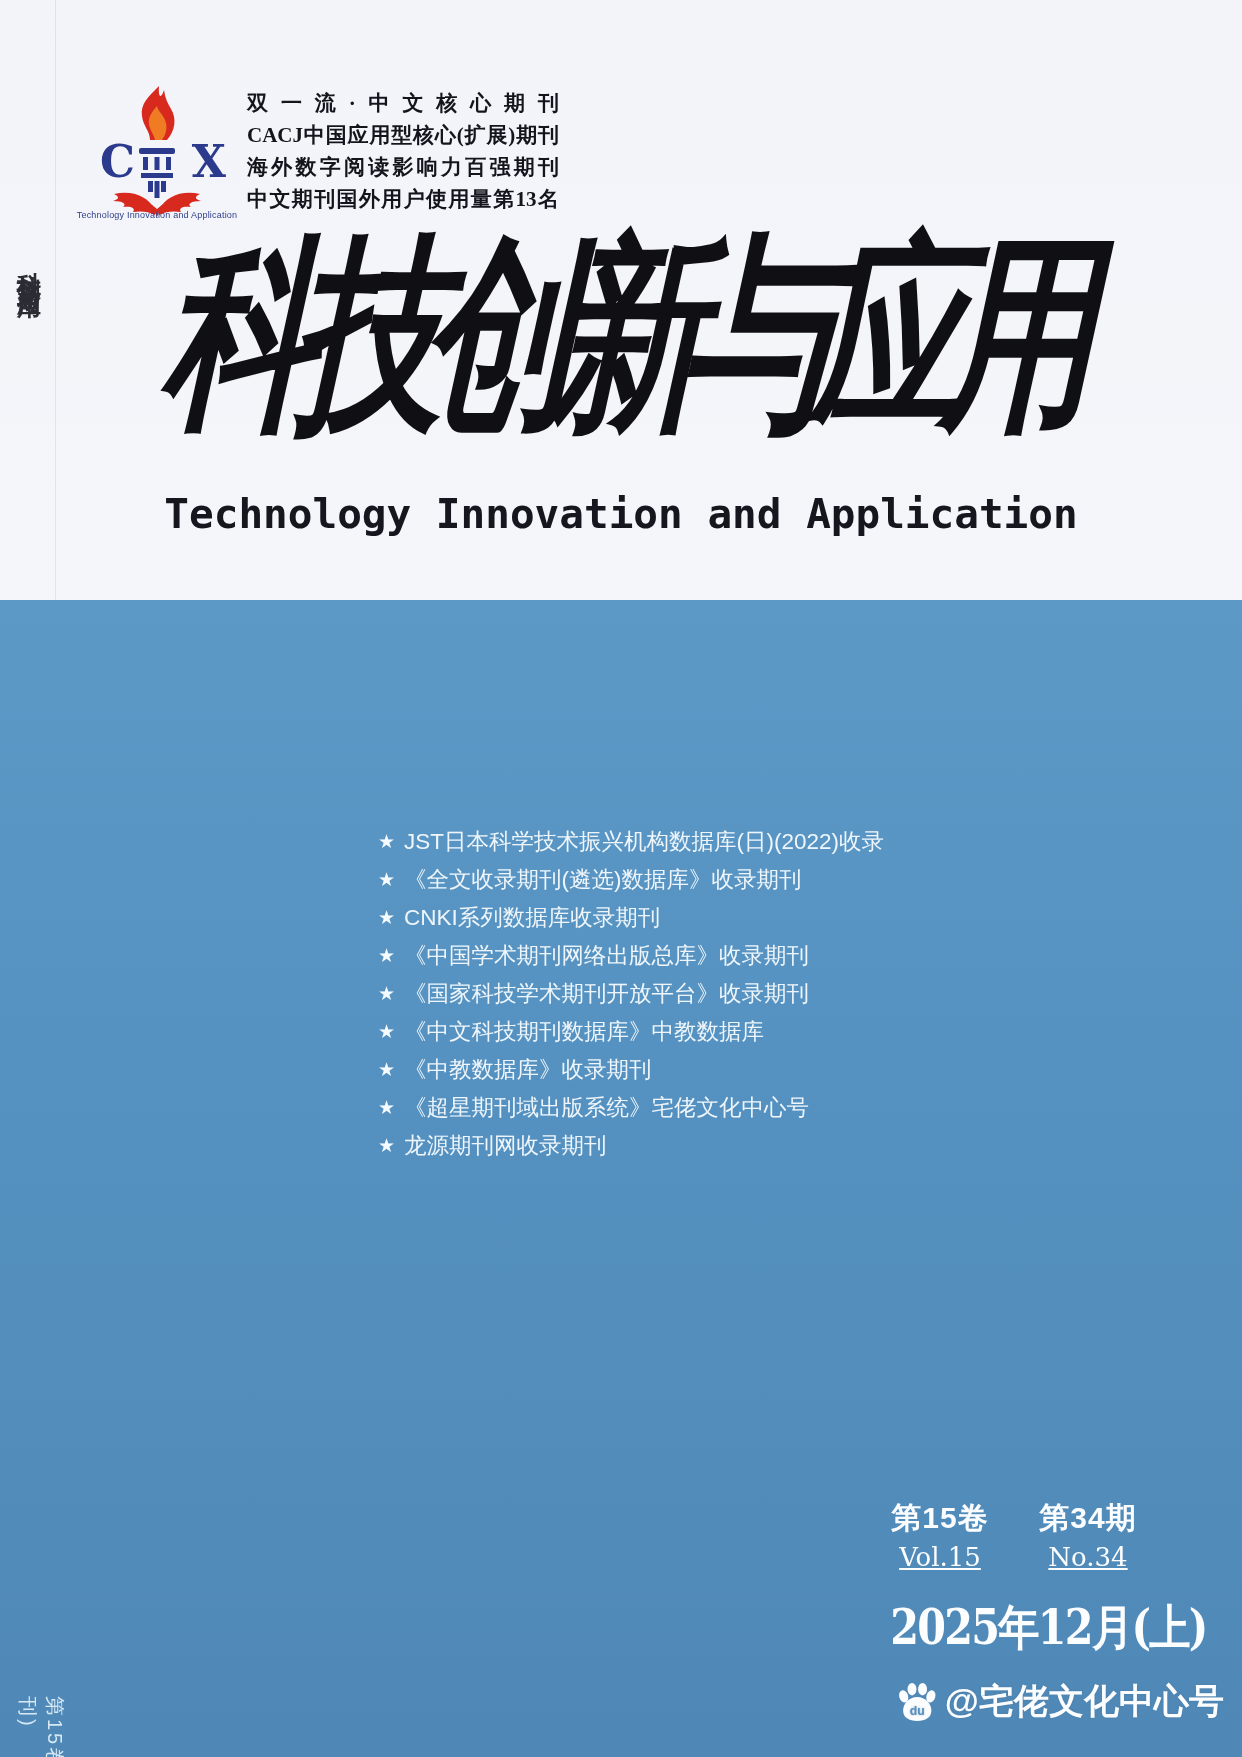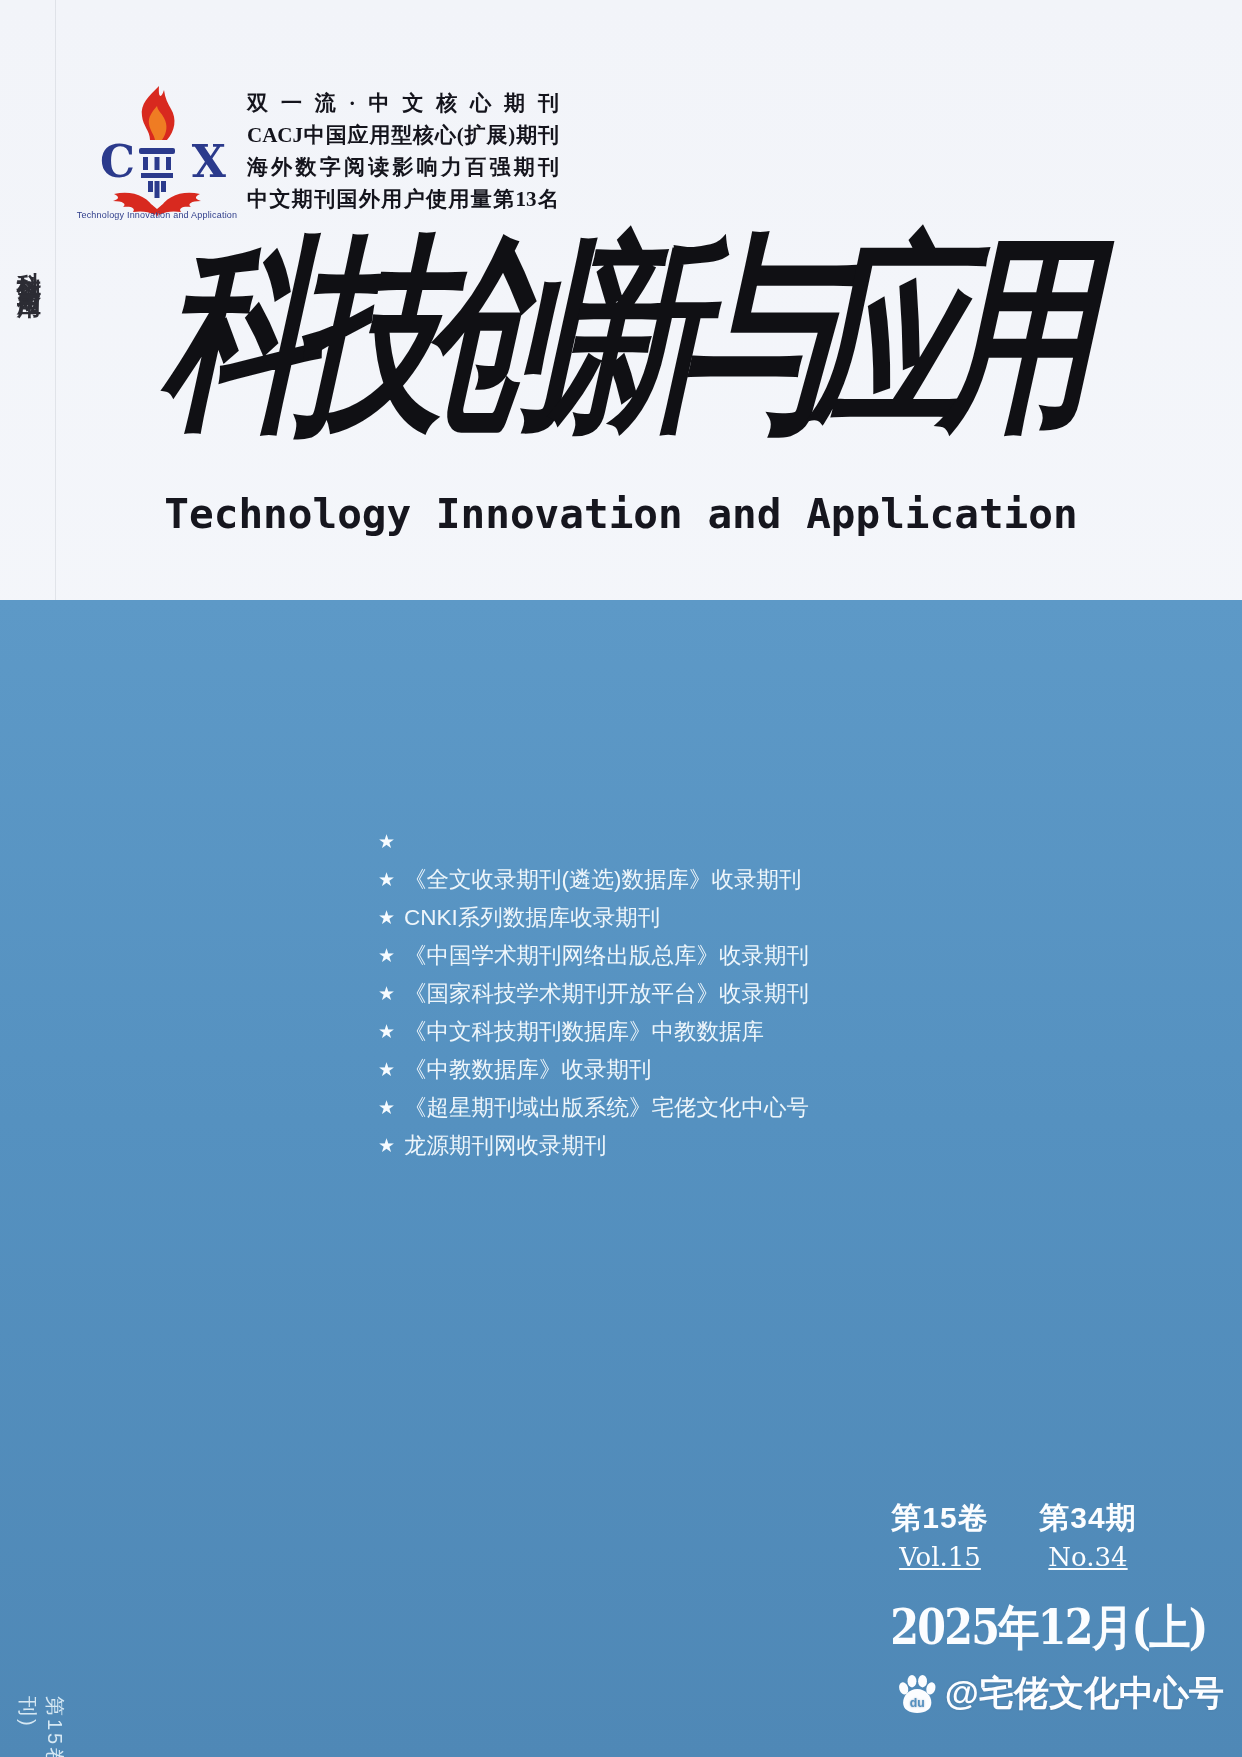--- a/index.html
+++ b/index.html
@@ -95,21 +95,21 @@
   }
   .issue .date{
     margin-top:24px;text-align:center;
     font-family:"DejaVu Serif", serif;
     font-size:48px;font-weight:700;letter-spacing:-2px;
     transform:scaleX(0.86);transform-origin:50% 50%;
     white-space:nowrap;
   }
   
   .watermark{
-    position:absolute;right:18px;bottom:40px;
+    position:absolute;right:18px;bottom:32px;
     display:flex;align-items:center;gap:5px;
     color:#fcfdff;font-size:35px;font-weight:700;
     text-shadow:0 0 2px rgba(70,110,150,0.55);
     white-space:nowrap;
   }
 </style>
 </head>
 <body>
 
 <div class="cover">
@@ -153,20 +153,21 @@
   </div>
 
   <div class="title-zh">科技创新与应用</div>
   <div class="title-en">Technology Innovation and Application</div>
 
   <div class="blue-panel">
 
     <ul class="indexing">
       <li>
           <span class="star">★</span>
+          <span>JST日本科学技术振兴机构数据库(日)(2022)收录</span>
         </li>
       <li>
           <span class="star">★</span>
           <span>《全文收录期刊(遴选)数据库》收录期刊</span>
         </li>
       <li>
           <span class="star">★</span>
           <span>CNKI系列数据库收录期刊</span>
         </li>
       <li>

